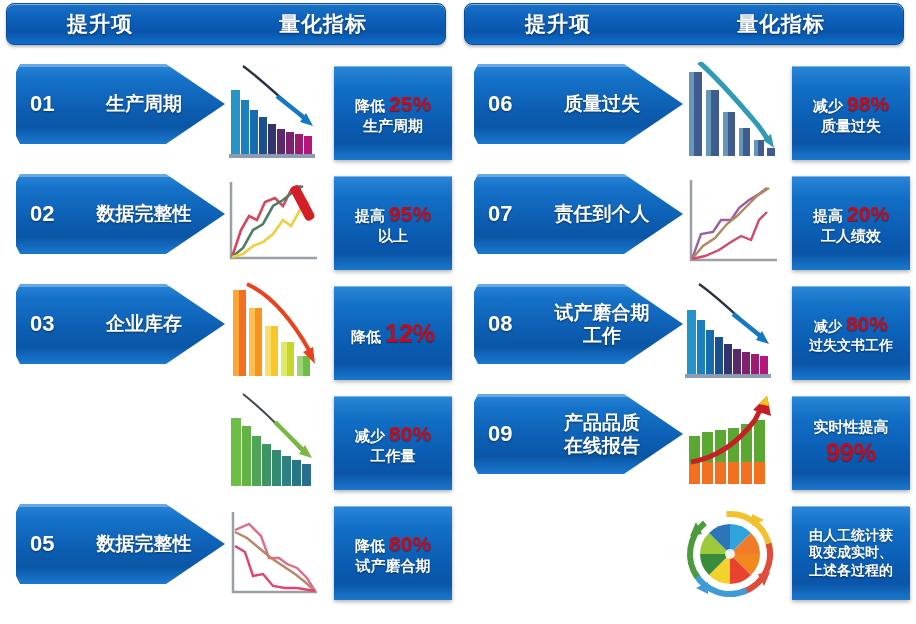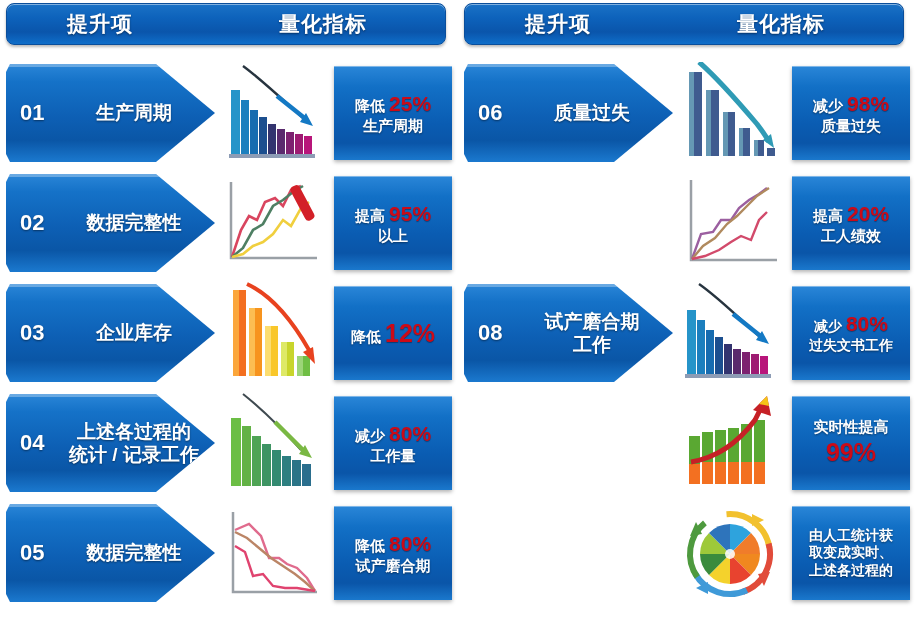--- a/index.html
+++ b/index.html
@@ -49,24 +49,24 @@
   .row{
     position:absolute;
     left:0;
     width:458px;
     height:110px;
   }
 
   
   .chevron{
     position:absolute;
-    left:6px;
+    left:16px;
     top:6px;
     width:209px;
-    height:98px;
+    height:80px;
     background:linear-gradient(180deg,#2a86d8 0%,#1572c8 18%,#0d5fb4 55%,#0a56a6 78%,#1b79cf 100%);
     clip-path:polygon(0 8px, 0 calc(100% - 8px), 4px 100%, 150px 100%, 209px 50%, 150px 0, 4px 0);
     box-shadow:0 2px 3px rgba(0,0,0,.25);
   }
   .chevron::after{
     content:"";
     position:absolute;
     left:0;top:0;right:0;height:3px;
     background:rgba(255,255,255,.30);
   }
@@ -240,25 +240,20 @@
     <div class="result">
       <div class="rtxt">
         <span>降低</span>
         <span class="pct big">12%</span>
         <span></span>
       </div>
     </div>
   </div>
 
   <div class="row" style="top:388px">
-    <div class="chevron">
-      <div class="num">04</div>
-      <div class="label">上述各过程的
-统计 / 记录工作</div>
-    </div>
     <div class="icon-wrap">
       <svg viewBox="0 0 110 102">
         <g>
           <rect x="14" y="26" width="10" height="68" fill="#6cbe45"></rect>
           <rect x="25" y="34" width="9" height="60" fill="#63b246"></rect>
           <rect x="35" y="44" width="9" height="50" fill="#4fa455"></rect>
           <rect x="45" y="52" width="9" height="42" fill="#3e9463"></rect>
           <rect x="55" y="58" width="9" height="36" fill="#338a71"></rect>
           <rect x="65" y="64" width="9" height="30" fill="#2d7f80"></rect>
           <rect x="75" y="68" width="9" height="26" fill="#2a7487"></rect>
@@ -337,20 +332,24 @@
     <div class="result">
       <div class="rtxt">
         <span>减少</span>
         <span class="pct inline">98%</span><br>
         <span>质量过失</span>
       </div>
     </div>
   </div>
 
   <div class="row" style="top:168px">
+    <div class="chevron">
+      <div class="num">07</div>
+      <div class="label">责任到个人</div>
+    </div>
     <div class="icon-wrap">
       <svg viewBox="0 0 110 102">
         <g>
           <path d="M16 8 L16 88 L102 88" stroke="#9aa0a6" stroke-width="2.5" fill="none"></path>
           <path d="M17 87 L26 62 L38 60 L46 48 L56 48 L64 36 L74 28 L84 22 L92 16" stroke="#9b5fa0" stroke-width="2.4" fill="none"></path>
           <path d="M17 87 L28 74 L40 66 L52 52 L62 44 L72 34 L82 24 L94 16" stroke="#b08a5e" stroke-width="2.4" fill="none"></path>
           <path d="M17 87 L30 84 L44 78 L56 70 L66 64 L76 68 L84 48 L92 40" stroke="#d24a6b" stroke-width="2.4" fill="none"></path>
         </g>
       </svg>
     </div>
@@ -391,20 +390,25 @@
     <div class="result">
       <div class="rtxt small">
         <span>减少</span>
         <span class="pct inline">80%</span><br>
         <span>过失文书工作</span>
       </div>
     </div>
   </div>
 
   <div class="row" style="top:388px">
+    <div class="chevron">
+      <div class="num">09</div>
+      <div class="label">产品品质
+在线报告</div>
+    </div>
     <div class="icon-wrap">
       <svg viewBox="0 0 110 102">
         <g>
           <rect x="14" y="44" width="11" height="48" fill="#f37021"></rect>
           <rect x="14" y="44" width="11" height="28" fill="#5aa832"></rect>
           <rect x="27" y="40" width="11" height="52" fill="#f37021"></rect>
           <rect x="27" y="40" width="11" height="30" fill="#5aa832"></rect>
           <rect x="40" y="38" width="11" height="54" fill="#f37021"></rect>
           <rect x="40" y="38" width="11" height="32" fill="#5aa832"></rect>
           <rect x="53" y="36" width="11" height="56" fill="#f37021"></rect>

